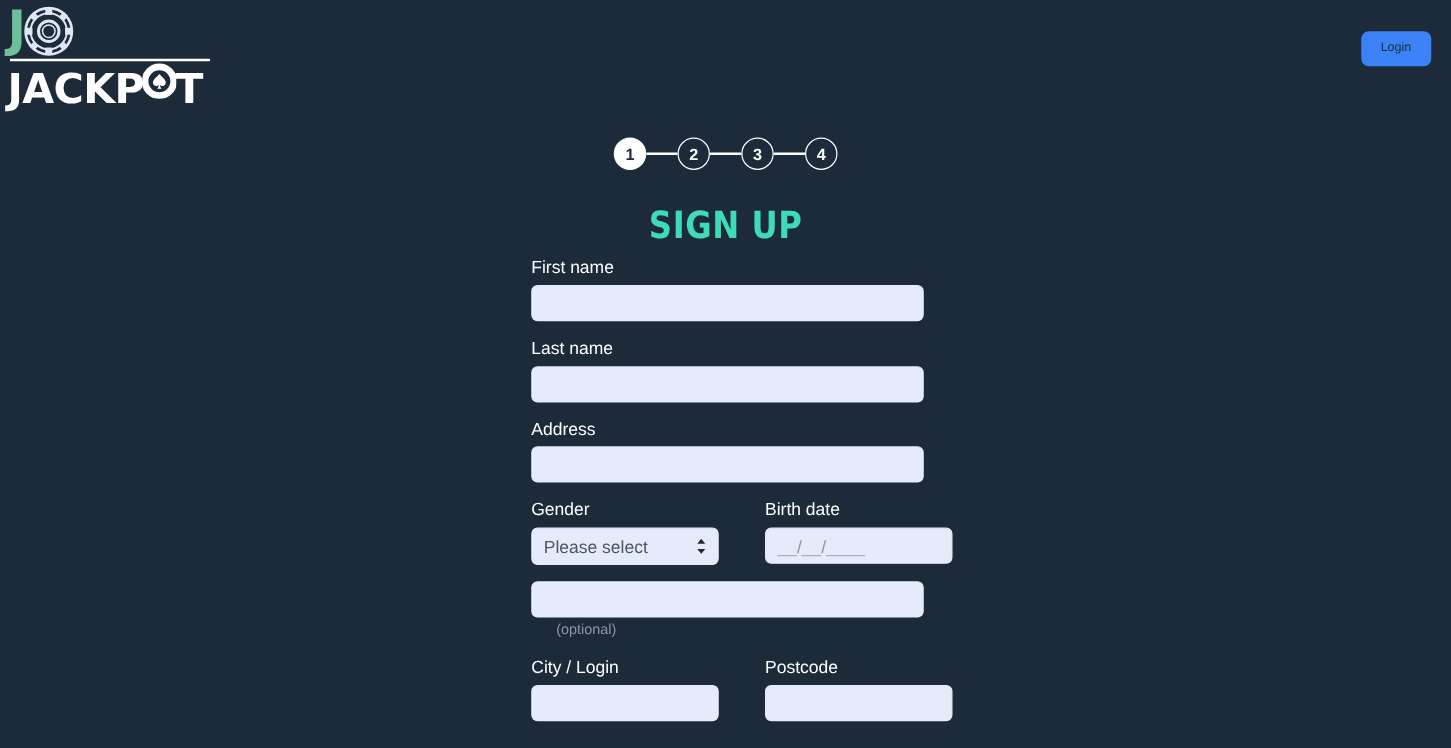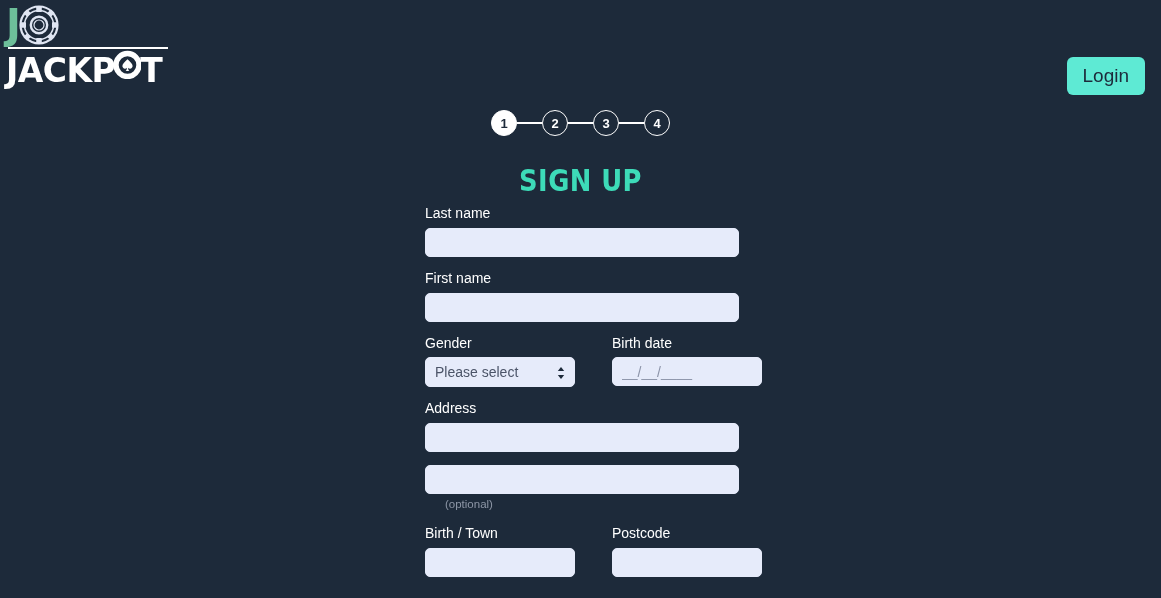--- a/index.html
+++ b/index.html
@@ -90,30 +90,29 @@
     position: relative;
     vertical-align: middle;
     top: -1px;
     margin: 0 -1px;
   }
 
   .login-button {
     position: absolute;
     right: 16px;
     top: 25px;
-    background: #5eead4;
+    background: #3b82f6;
     color: #1d2a3a;
     border: none;
     border-radius: 6px;
     font-family: "Liberation Sans", sans-serif;
-    font-size: 19px;
+    font-size: 10px;
     padding: 8px 16px;
     cursor: pointer;
     line-height: 1.15;
-    margin-top: 32px;
   }
 
   
   .stepper {
     position: absolute;
     top: 110px;
     left: 0;
     width: 1161px;
     display: flex;
     justify-content: center;
@@ -292,26 +291,31 @@
   <div class="step">3</div>
   <div class="step-line"></div>
   <div class="step">4</div>
 </div>
 
 <div class="page-title">SIGN UP</div>
 
 <div class="form">
 
   <div class="field">
+    <label class="field-label">First name</label>
+    <input class="text-input" type="text" placeholder="" style="">
+  </div>
+
+  <div class="field">
     <label class="field-label">Last name</label>
     <input class="text-input" type="text" placeholder="" style="">
   </div>
 
   <div class="field">
-    <label class="field-label">First name</label>
+    <label class="field-label">Address</label>
     <input class="text-input" type="text" placeholder="" style="">
   </div>
 
   <div class="field row">
     <div class="col">
       <label class="field-label">Gender</label>
       <div class="select-wrap">
         <select class="select-input">
           <option>Please select</option>
         </select>
@@ -323,32 +327,27 @@
         </span>
       </div>
     </div>
     <div class="col">
       <label class="field-label">Birth date</label>
       <input class="text-input" type="text" placeholder="__/__/____" style="">
     </div>
   </div>
 
   <div class="field">
-    <label class="field-label">Address</label>
-    <input class="text-input" type="text" placeholder="" style="">
-  </div>
-
-  <div class="field">
     <input class="text-input" type="text" placeholder="" style="">
     <span class="hint">(optional)</span>
   </div>
 
   <div class="field row">
     <div class="col">
-      <label class="field-label">Birth / Town</label>
+      <label class="field-label">City / Login</label>
       <input class="text-input" type="text" placeholder="" style="">
     </div>
     <div class="col">
       <label class="field-label">Postcode</label>
       <input class="text-input" type="text" placeholder="" style="">
     </div>
   </div>
 
 </div>
 

